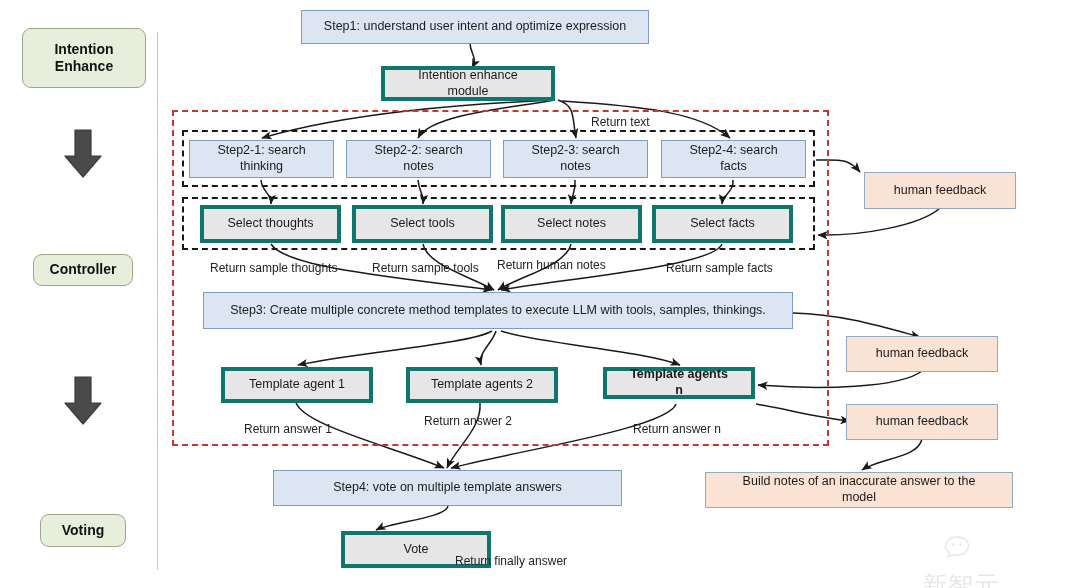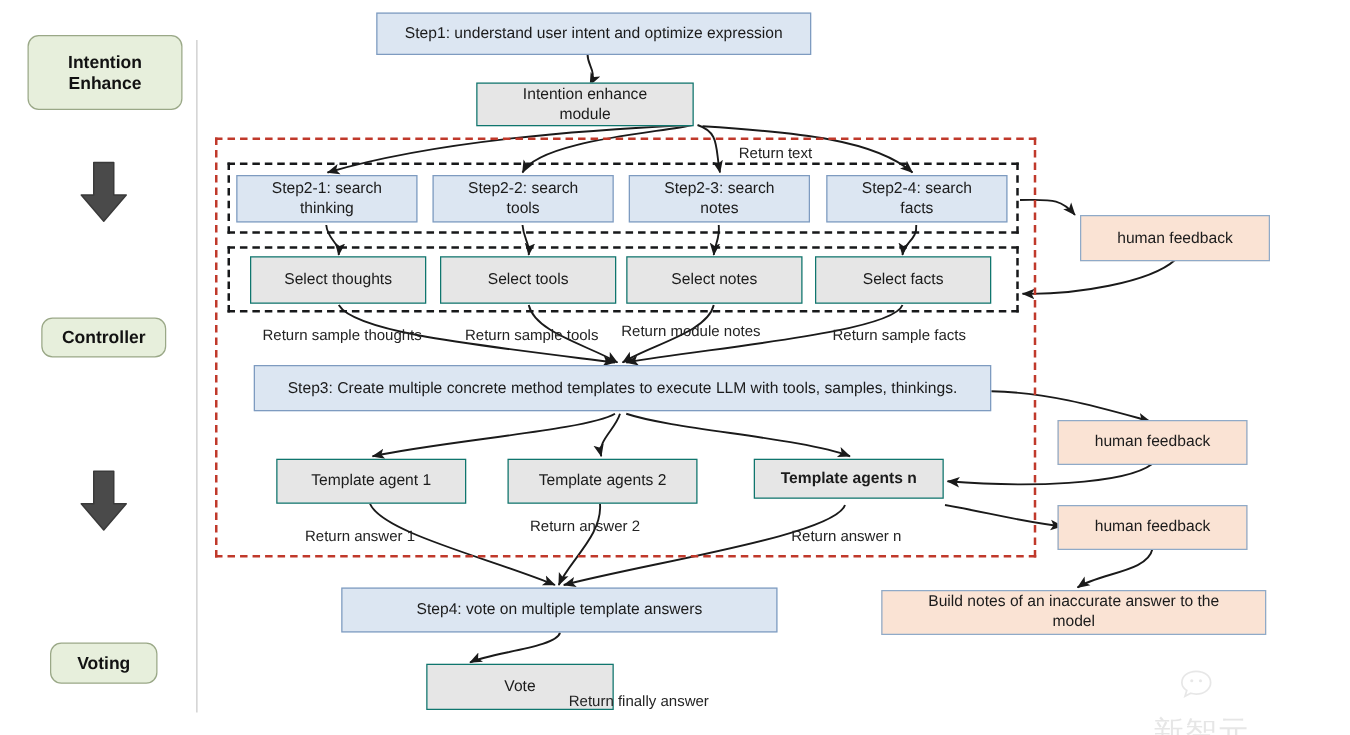--- a/index.html
+++ b/index.html
@@ -33,21 +33,21 @@
     line-height:1.25;
     padding:2px 18px;
     z-index:3;
   }
   .blue{
     background:#dce6f2;
     border:1px solid #7e9bc0;
   }
   .grey{
     background:#e6e6e6;
-    border:1px solid #0f766e;
+    border:4px solid #0f766e;
   }
   .peach{
     background:#fae3d4;
     border:1px solid #8faac8;
   }
   
   .stage-pill{
     position:absolute;
     box-sizing:border-box;
     display:flex;
@@ -200,21 +200,21 @@
 
       <path d="M922,439 C918,458 880,458 862,470"></path>
     </g>
   </svg>
 
   <div class="node blue" style="left:301px;top:10px;width:348px;height:34px;">Step1: understand user intent and optimize expression</div>
 
   <div class="node grey" style="left:381px;top:66px;width:174px;height:35px;">Intention enhance module</div>
 
   <div class="node blue" style="left:189px;top:140px;width:145px;height:38px;">Step2-1: search thinking</div>
-  <div class="node blue" style="left:346px;top:140px;width:145px;height:38px;">Step2-2: search tools</div>
+  <div class="node blue" style="left:346px;top:140px;width:145px;height:38px;">Step2-2: search notes</div>
   <div class="node blue" style="left:503px;top:140px;width:145px;height:38px;">Step2-3: search notes</div>
   <div class="node blue" style="left:661px;top:140px;width:145px;height:38px;">Step2-4: search facts</div>
 
   <div class="node grey" style="left:352px;top:205px;width:141px;height:38px;">Select tools</div>
   <div class="node grey" style="left:200px;top:205px;width:141px;height:38px;">Select thoughts</div>
   <div class="node grey" style="left:501px;top:205px;width:141px;height:38px;">Select notes</div>
   <div class="node grey" style="left:652px;top:205px;width:141px;height:38px;">Select facts</div>
 
   <div class="node blue" style="left:203px;top:292px;width:590px;height:37px;">Step3: Create multiple concrete method templates to execute LLM with tools, samples, thinkings.</div>
 
@@ -228,21 +228,21 @@
 
   <div class="node peach" style="left:864px;top:172px;width:152px;height:37px;">human feedback</div>
   <div class="node peach" style="left:846px;top:336px;width:152px;height:36px;">human feedback</div>
   <div class="node peach" style="left:846px;top:404px;width:152px;height:36px;">human feedback</div>
 
   <div class="node peach" style="left:705px;top:472px;width:308px;height:36px;">Build notes of an inaccurate answer to the model</div>
 
   <div class="edge-label" style="left:591px;top:115px;">Return text</div>
   <div class="edge-label" style="left:210px;top:261px;">Return sample thoughts</div>
   <div class="edge-label" style="left:372px;top:261px;">Return sample tools</div>
-  <div class="edge-label" style="left:497px;top:258px;">Return module notes</div>
+  <div class="edge-label" style="left:497px;top:258px;">Return human notes</div>
   <div class="edge-label" style="left:666px;top:261px;">Return sample facts</div>
   <div class="edge-label" style="left:244px;top:422px;">Return answer 1</div>
   <div class="edge-label" style="left:424px;top:414px;">Return answer 2</div>
   <div class="edge-label" style="left:633px;top:422px;">Return answer n</div>
   <div class="edge-label" style="left:455px;top:554px;">Return finally answer</div>
 
   <div class="watermark" style="left:922px;top:534px;flex-direction:column;">
     <svg class="wm-bubble" viewBox="0 0 34 28">
       <path d="M13 3 C6 3 1.5 7.2 1.5 12 C1.5 14.6 3 16.9 5.4 18.4 L4 23 L8.6 20.6
                C9.9 21 11.4 21.2 13 21.2 C20 21.2 24.5 17 24.5 12 C24.5 7.2 20 3 13 3 Z" fill="none" stroke="#bdbdbd" stroke-width="1.4"></path>

